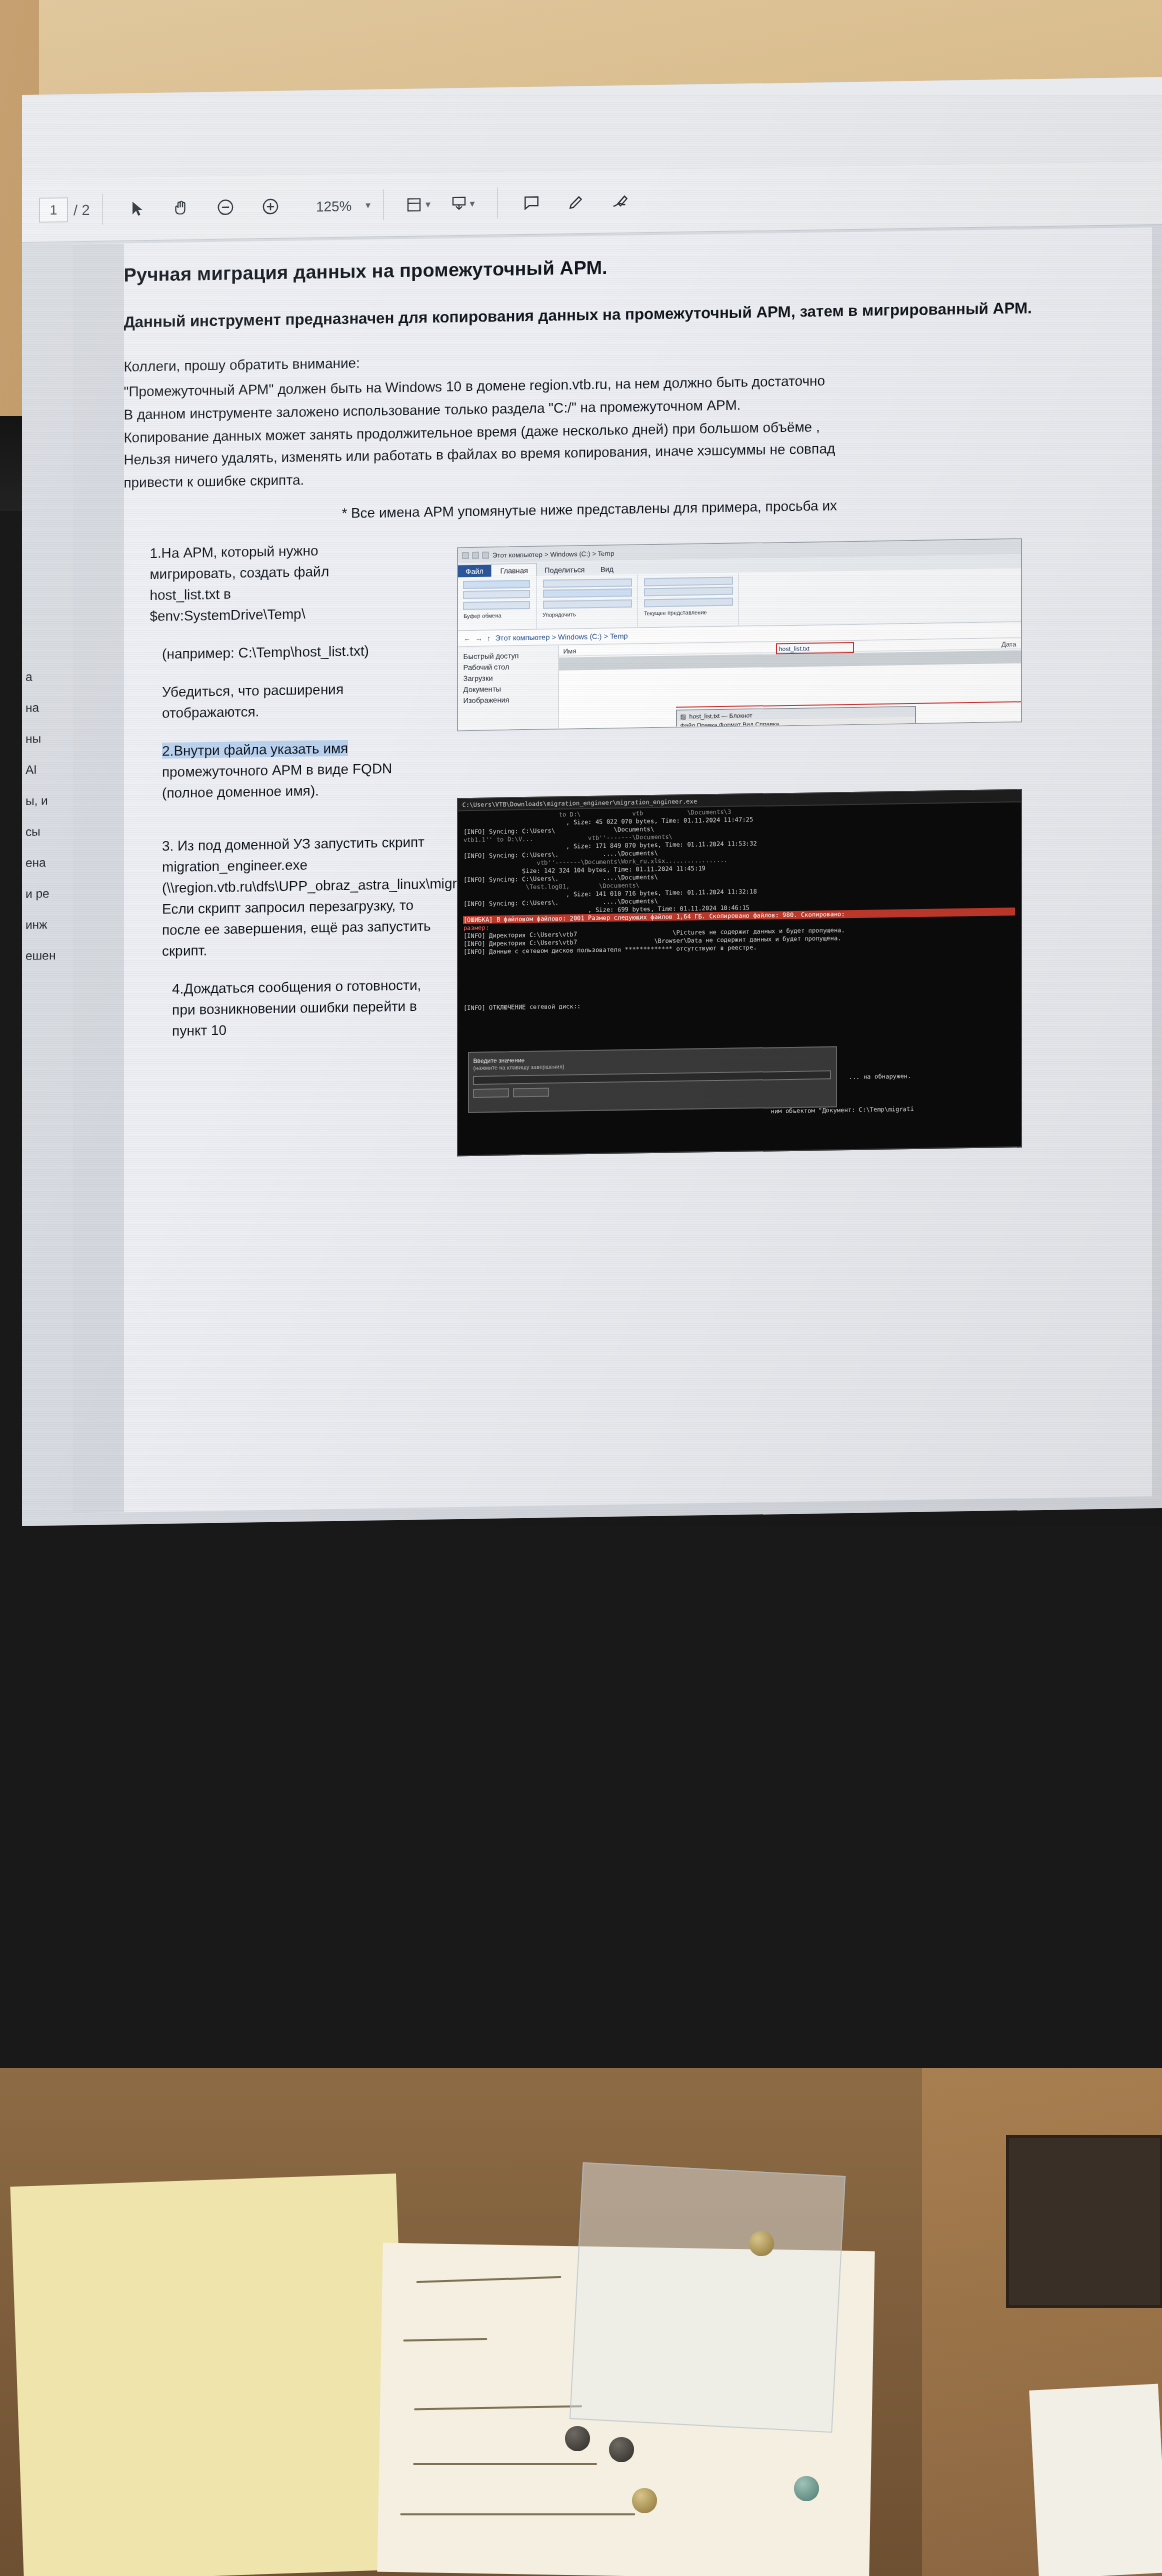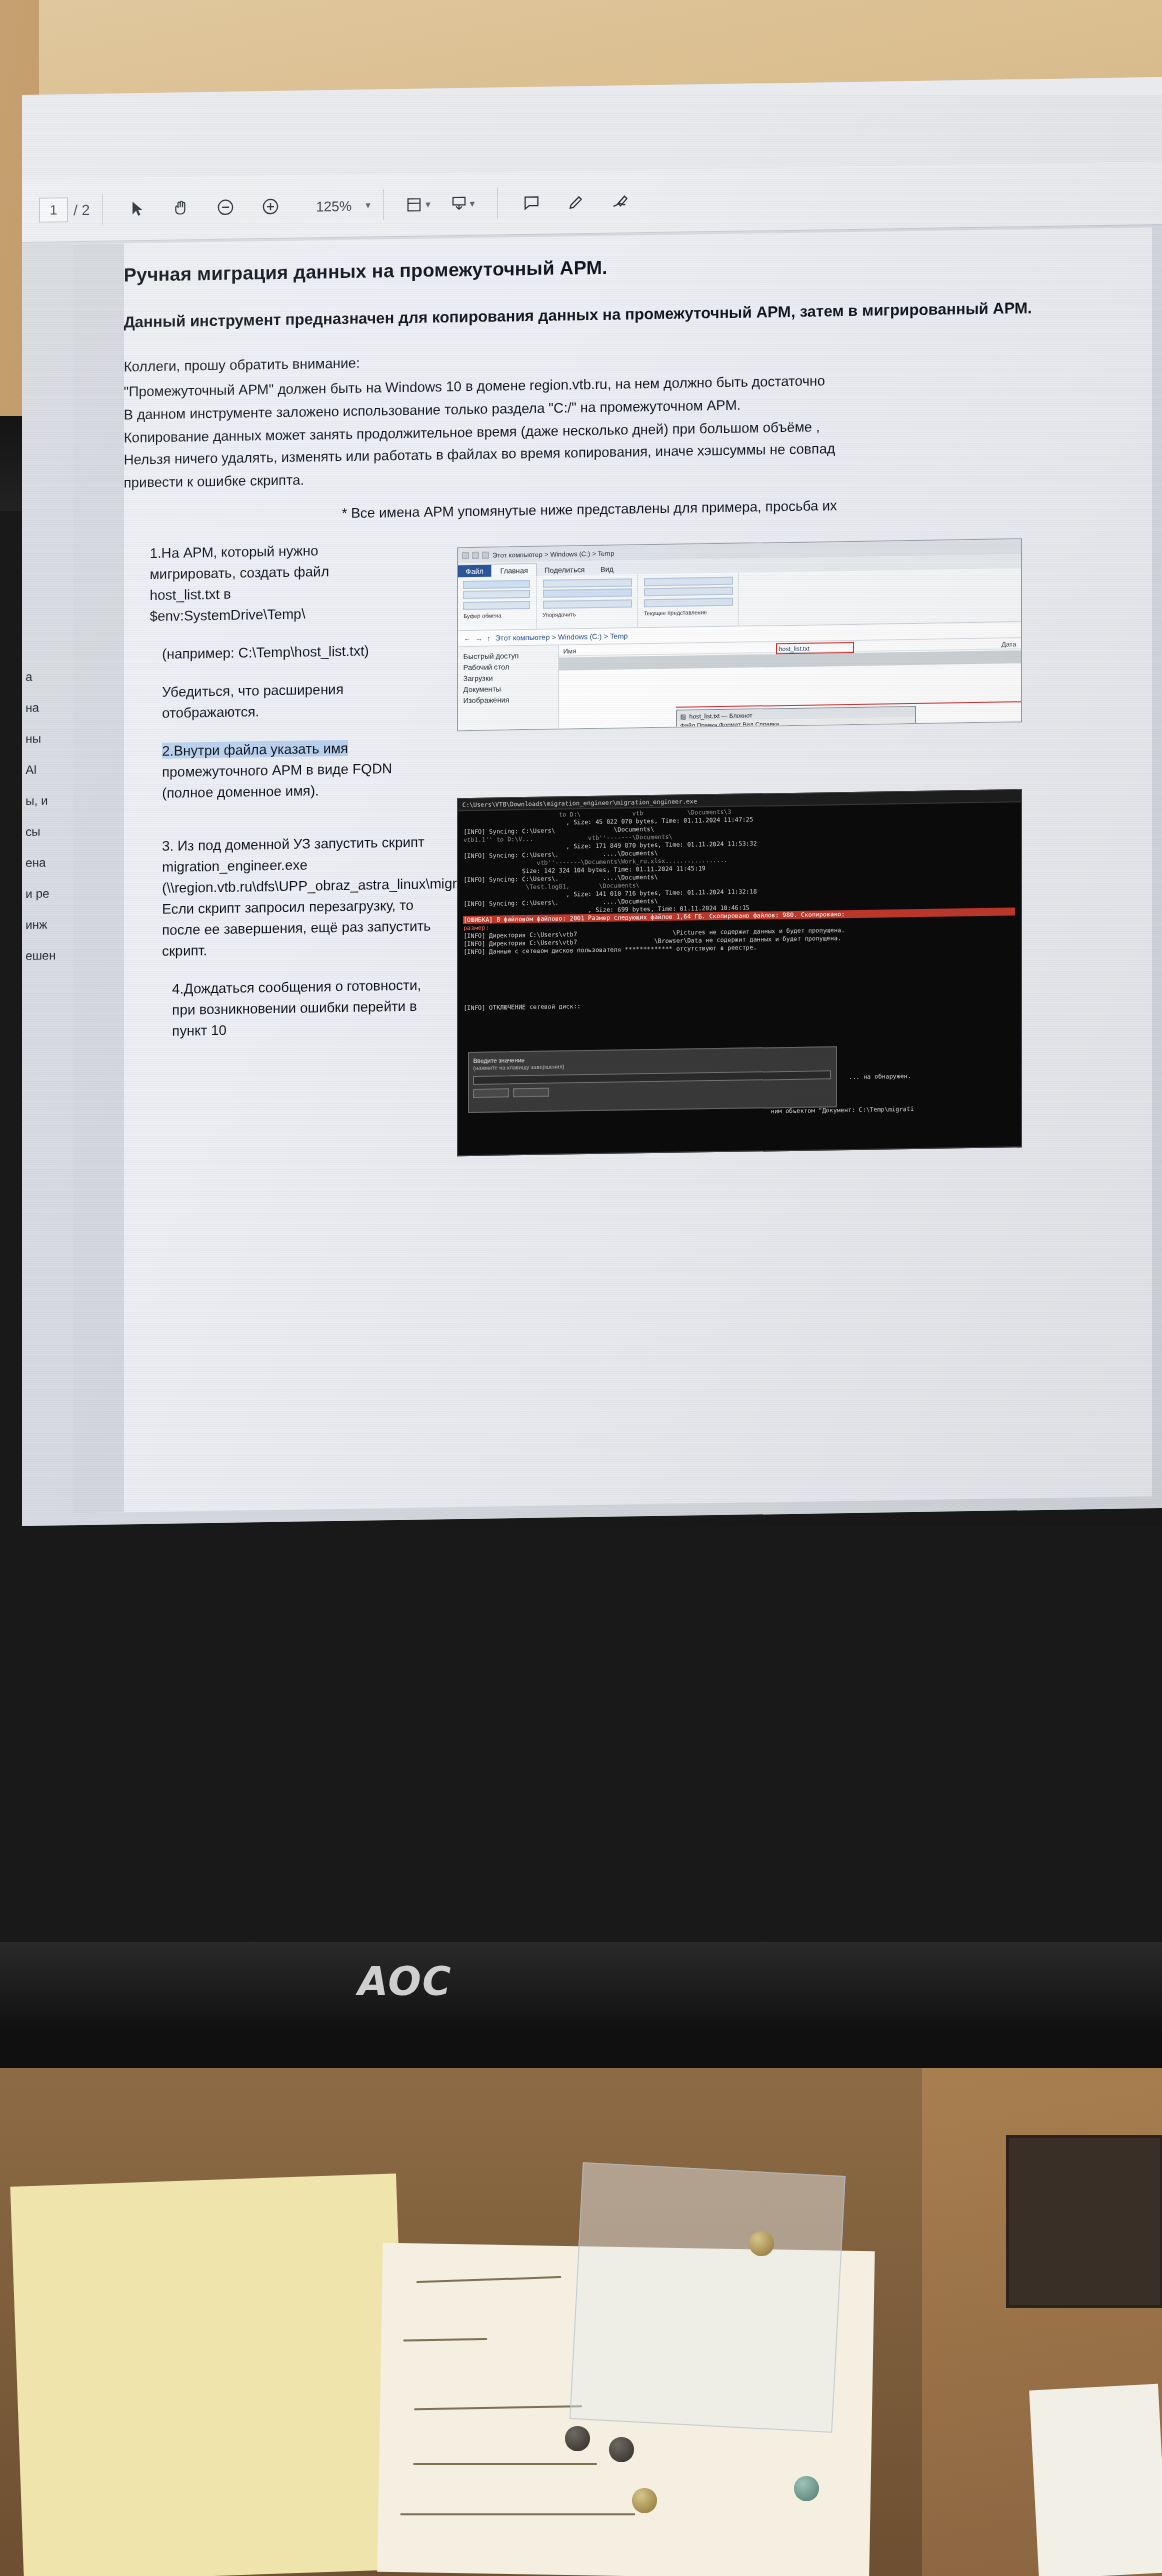--- a/index.html
+++ b/index.html
@@ -257,23 +257,20 @@
 </head>
 <body>
 
 <div class="scene">
 
   <div class="wall"></div>
   <div class="wall-left"></div>
 
   <div class="monitor">
     <div class="bezel-top"></div>
-    <div class="bezel-bottom">
-      <div class="aoc-logo">AOC</div>
-    </div>
   </div>
   <div class="stand"></div>
 
   <div class="screen">
     <div class="screen-inner">
 
       <div class="viewer-topstrip"></div>
 
       <div class="toolbar">
         <div class="tb-pageno">

